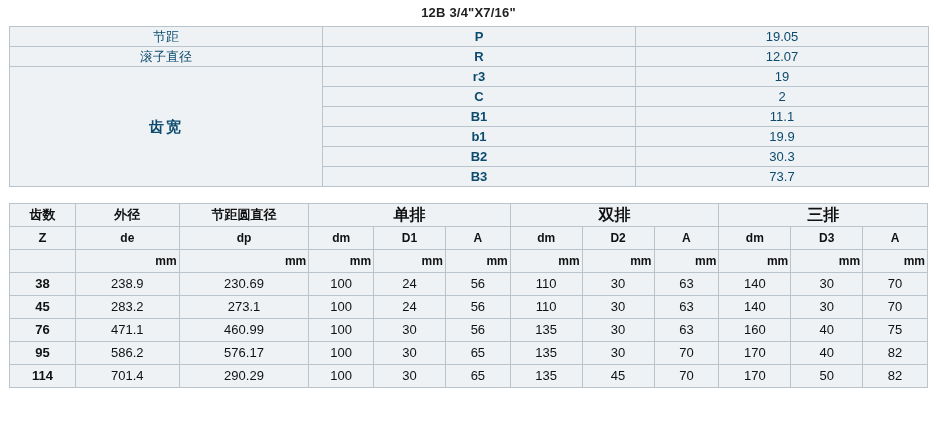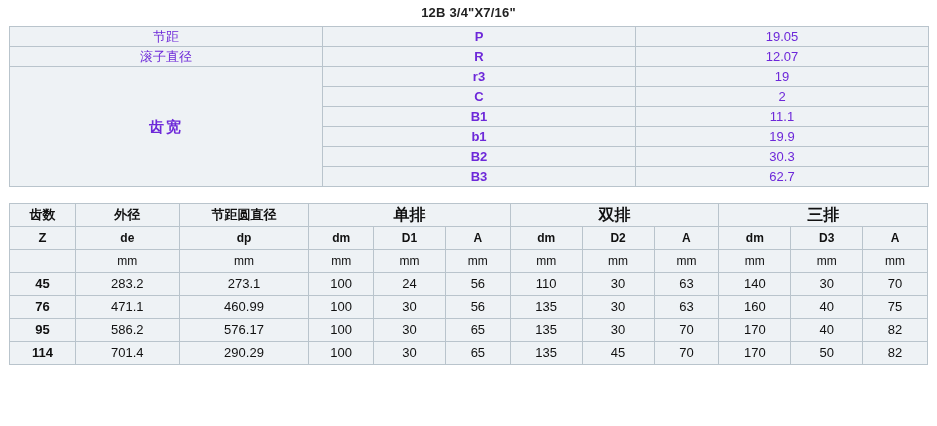--- a/index.html
+++ b/index.html
@@ -36,21 +36,21 @@
   
   .spec-table {
     width: 919px;
     margin: 0 9px 0 9px;
     background: #eef2f5;
   }
   .spec-table td {
     border: 1px solid #b9c4cc;
     font-size: 13px;
     text-align: center;
-    color: #6d28d9;
+    color: #0c4a6e;
     background: #eef2f5;
     height: 19px;
     padding: 0;
     line-height: 19px;
   }
   .spec-table td.label {
     font-weight: normal;
   }
   .spec-table td.sym {
     font-weight: bold;
@@ -83,22 +83,23 @@
     line-height: 22px;
     font-weight: normal;
   }
   .data-table th {
     font-weight: bold;
   }
   .data-table td.zcell, .data-table th.zcell {
     font-weight: bold;
   }
   .data-table .unit {
-    font-weight: normal;
+    font-weight: bold;
     font-size: 12px;
+    text-align: right;
   }
   .data-table .grouphdr {
     font-weight: bold;
     font-size: 16px;
   }
   .data-table .subhdr {
     font-weight: bold;
     font-size: 12px;
   }
 </style>
@@ -142,21 +143,21 @@
       <tr>
         <td class="sym">b1</td>
         <td class="val">19.9</td>
       </tr>
       <tr>
         <td class="sym">B2</td>
         <td class="val">30.3</td>
       </tr>
       <tr>
         <td class="sym">B3</td>
-        <td class="val">62.7</td>
+        <td class="val">73.7</td>
       </tr>
     </tbody>
   </table>
 
   <div class="gap"></div>
 
   <table class="data-table">
     <colgroup>
       <col style="width:56px">
       <col style="width:88px">
@@ -203,20 +204,34 @@
         <td class="unit">mm</td>
         <td class="unit">mm</td>
         <td class="unit">mm</td>
         <td class="unit">mm</td>
         <td class="unit">mm</td>
         <td class="unit">mm</td>
         <td class="unit">mm</td>
       </tr>
 
       <tr>
+        <td class="zcell">38</td>
+        <td>238.9</td>
+        <td>230.69</td>
+        <td>100</td>
+        <td>24</td>
+        <td>56</td>
+        <td>110</td>
+        <td>30</td>
+        <td>63</td>
+        <td>140</td>
+        <td>30</td>
+        <td>70</td>
+      </tr>
+      <tr>
         <td class="zcell">45</td>
         <td>283.2</td>
         <td>273.1</td>
         <td>100</td>
         <td>24</td>
         <td>56</td>
         <td>110</td>
         <td>30</td>
         <td>63</td>
         <td>140</td>

